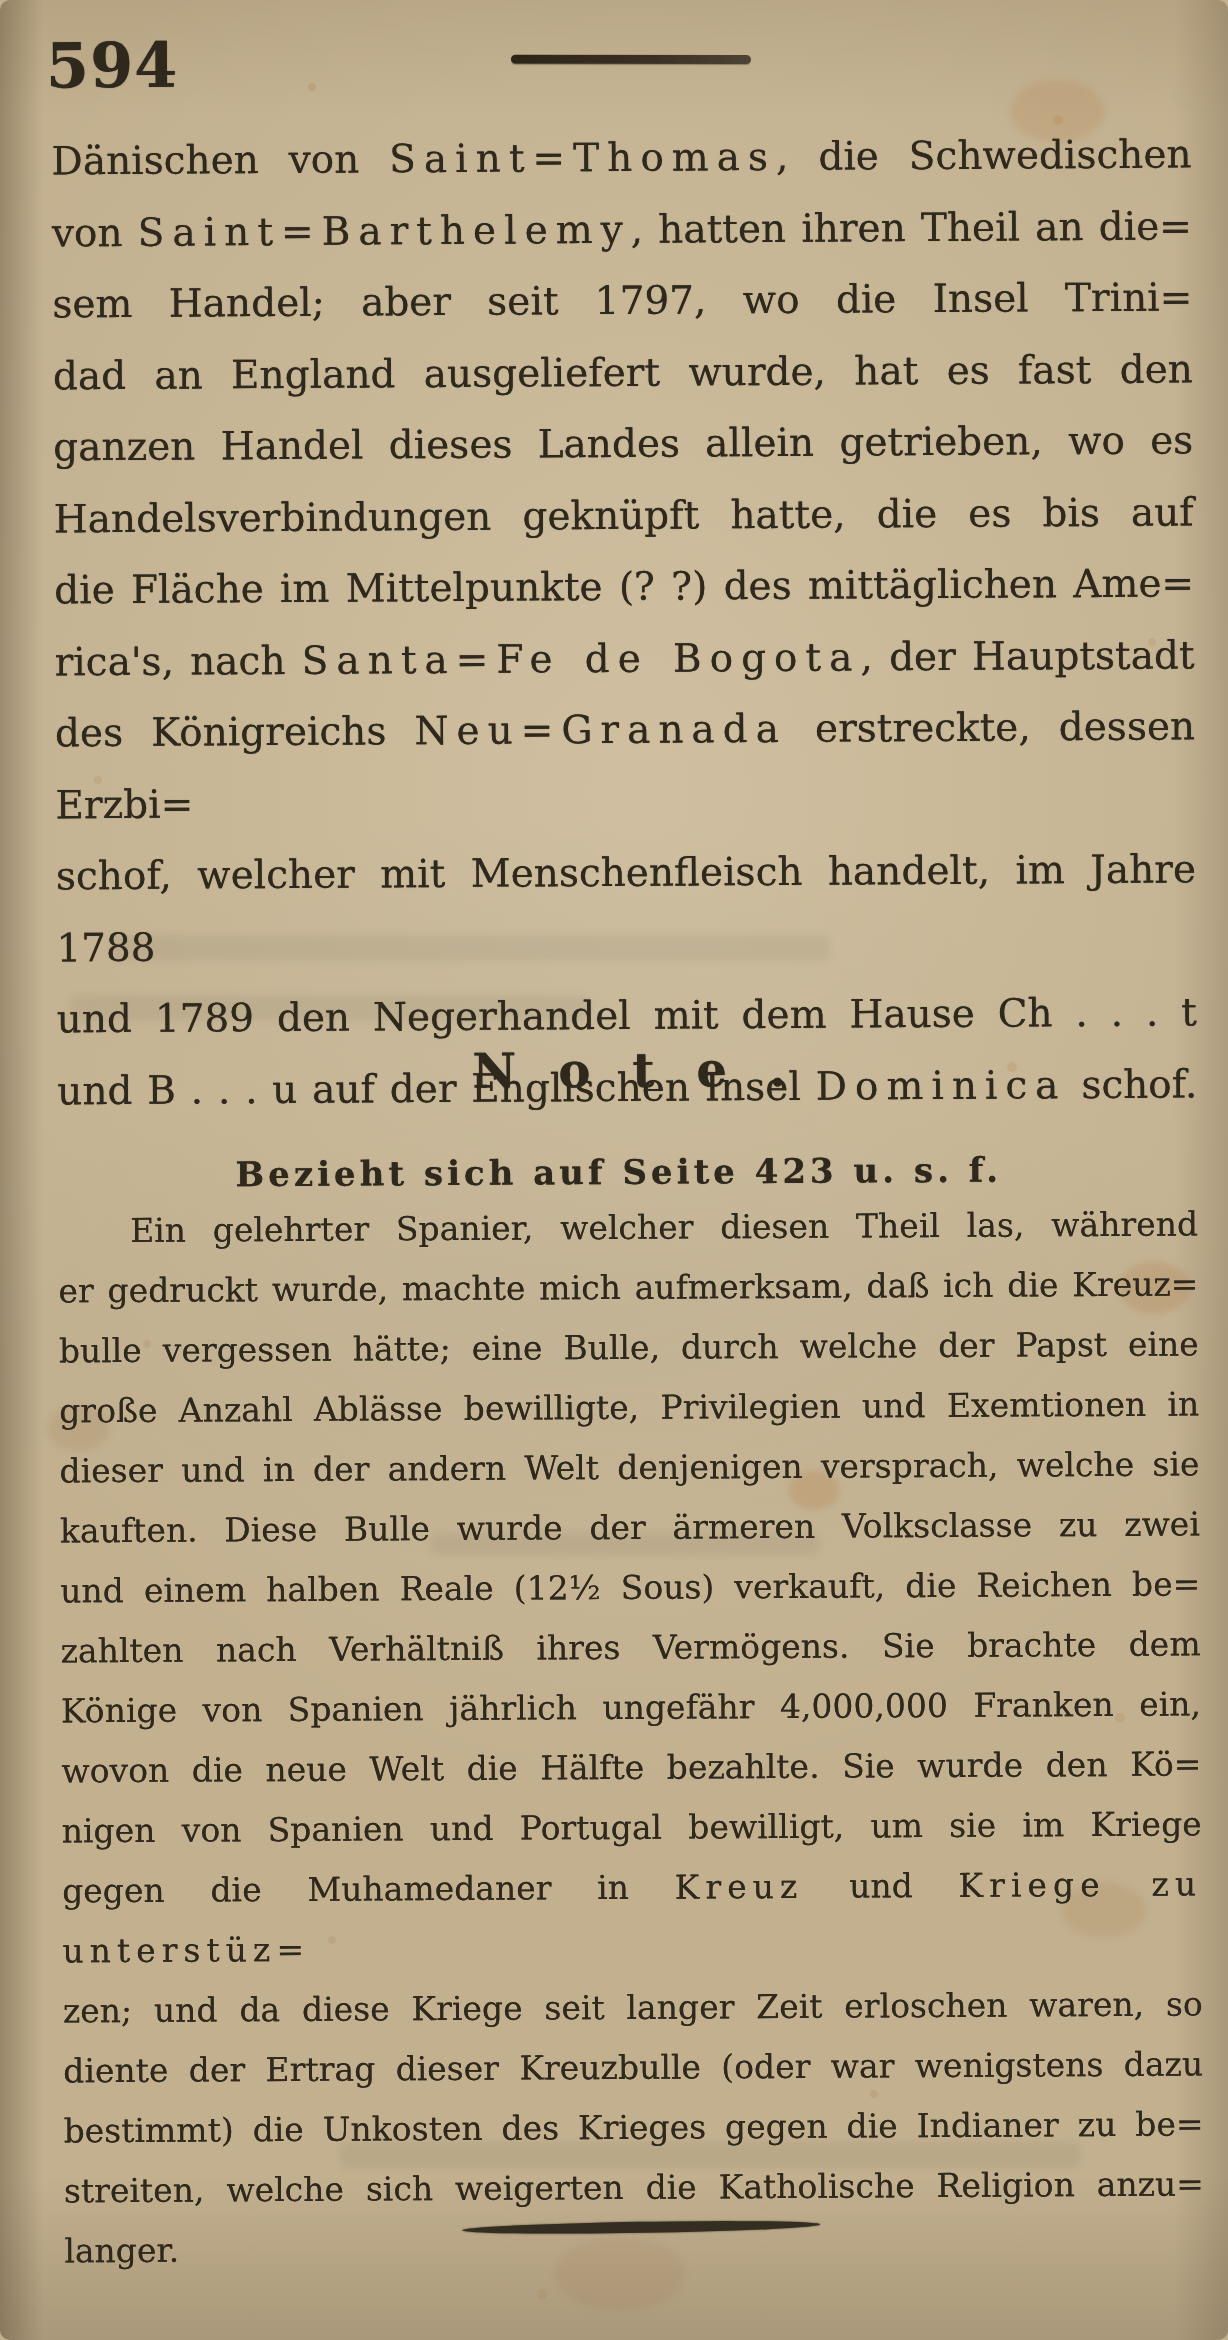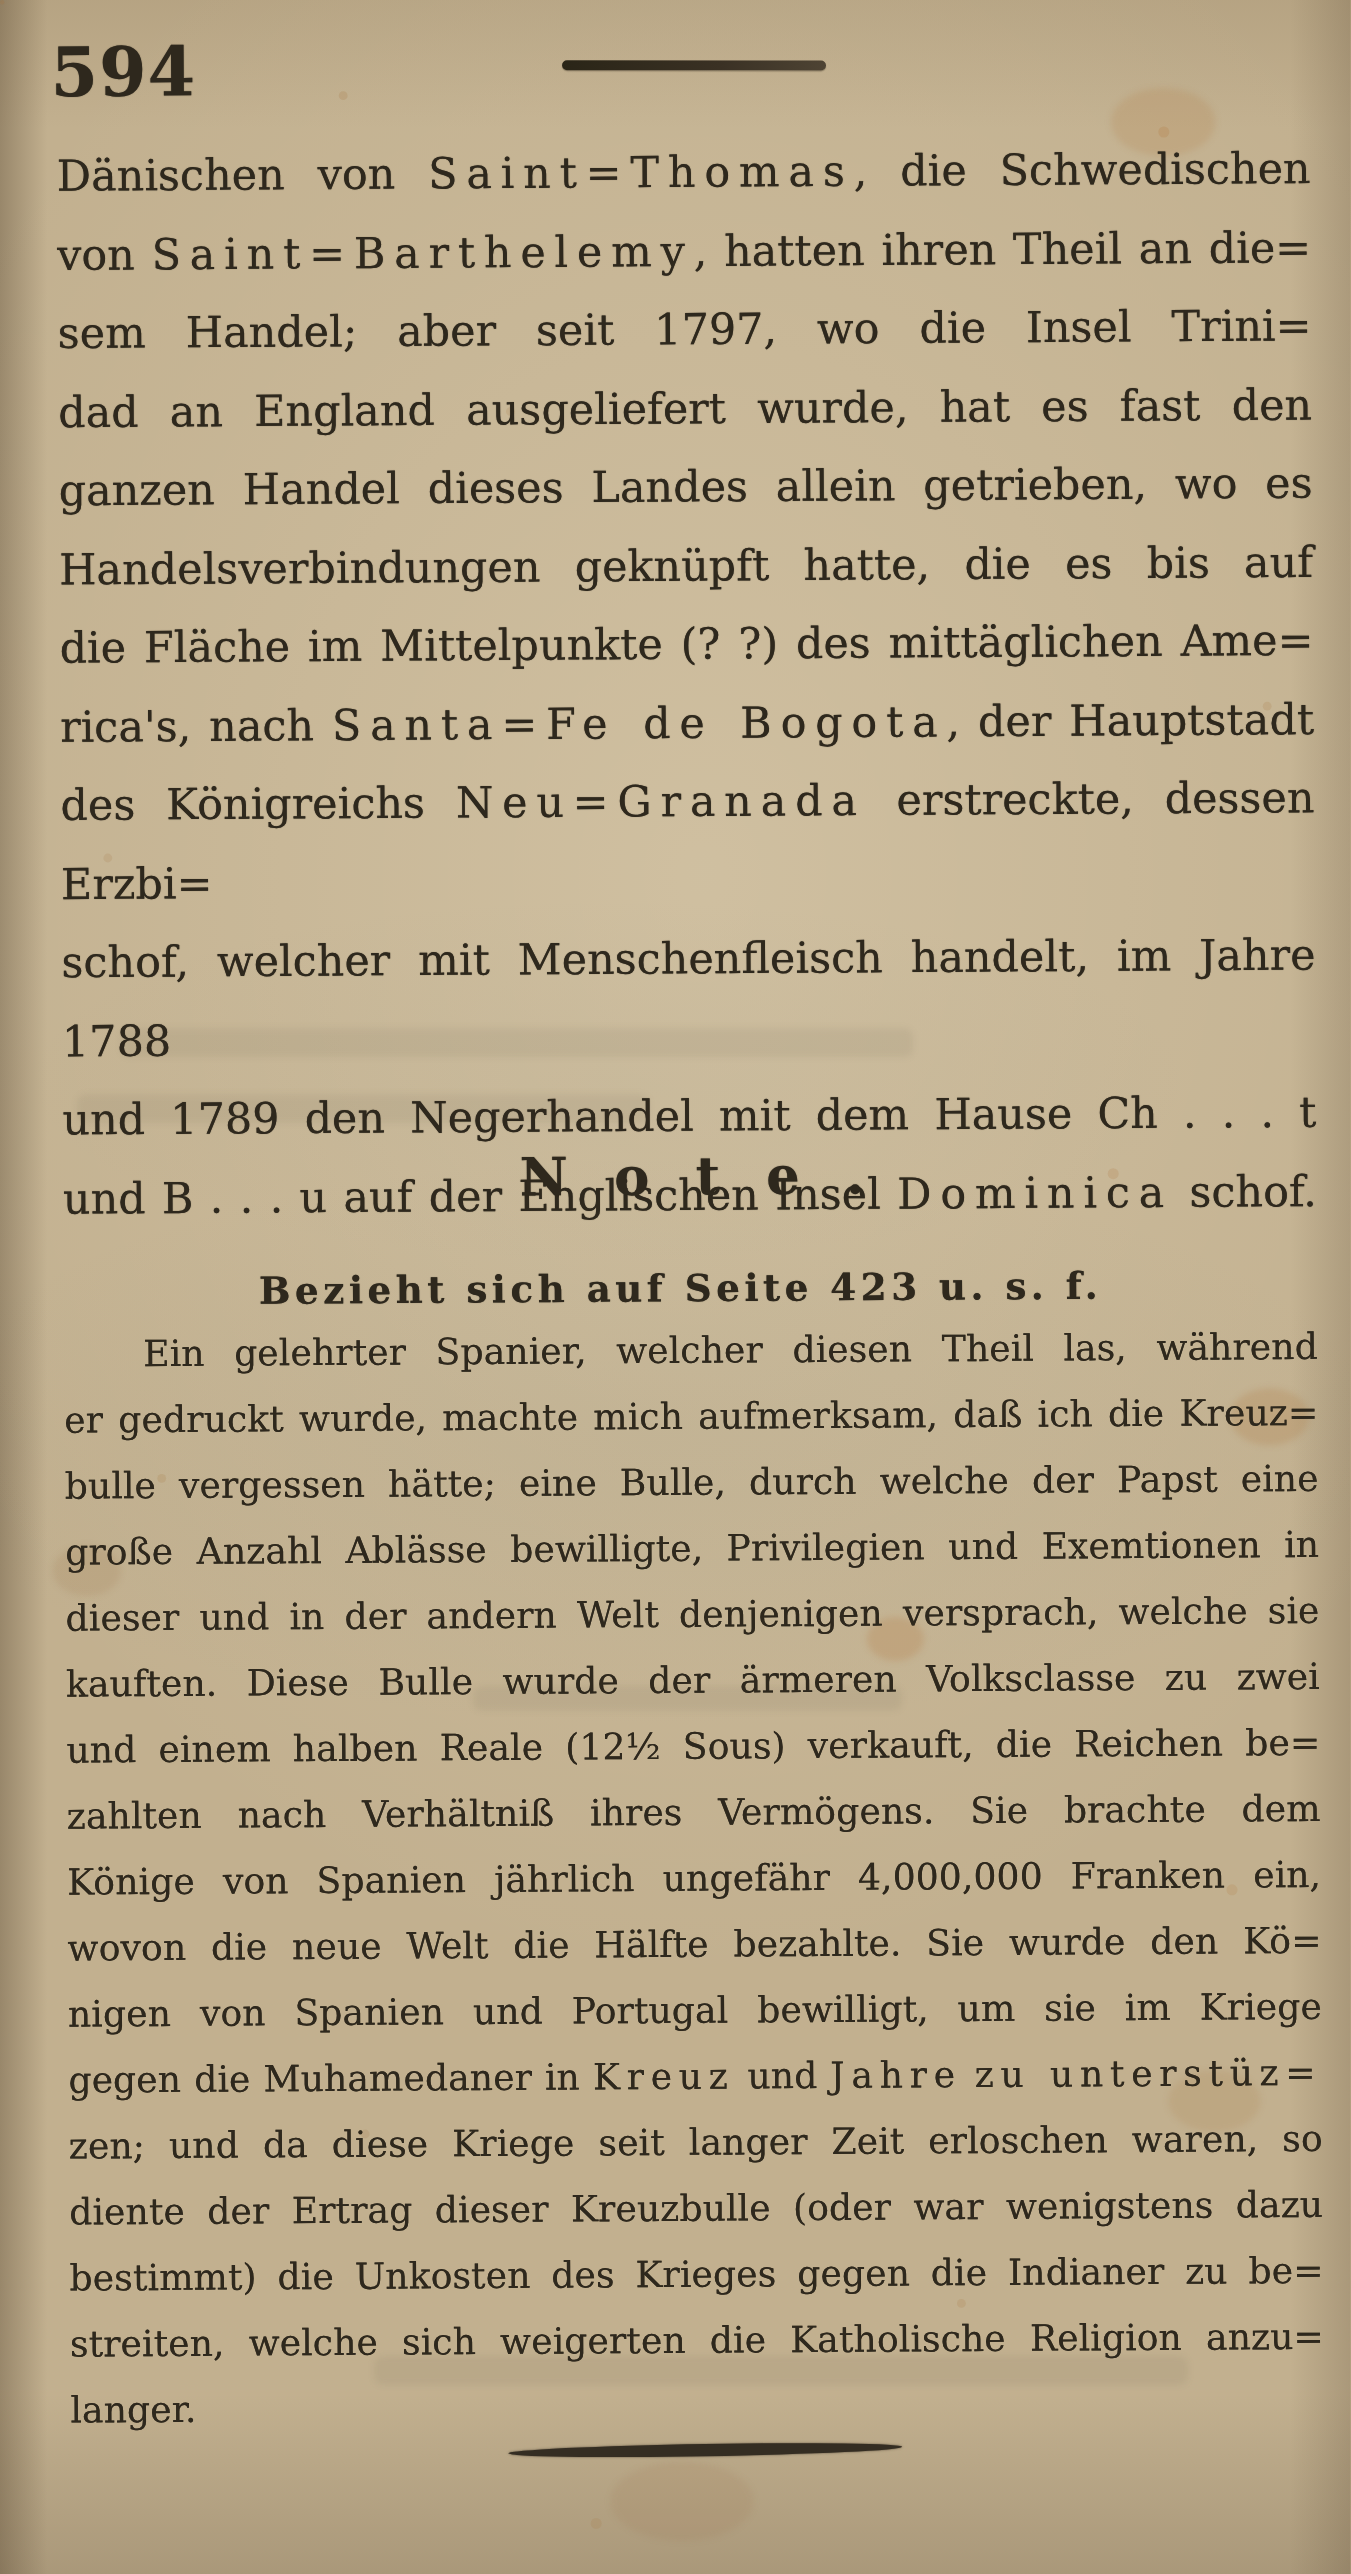--- a/index.html
+++ b/index.html
@@ -8,20 +8,21 @@
     font-family:"DejaVu Serif", serif;color:#2e281d;
     background-color:#c2b08f;
     background-image:
       radial-gradient(90% 60% at 52% 34%, rgba(255,246,222,0.22), rgba(0,0,0,0) 72%),
       radial-gradient(70% 14% at 48% 56%, rgba(128,128,108,0.10), rgba(0,0,0,0) 80%),
       radial-gradient(55% 9% at 45% 42%, rgba(128,128,110,0.07), rgba(0,0,0,0) 80%),
       linear-gradient(90deg, rgba(72,56,36,0.34), rgba(72,56,36,0) 3.5%),
       linear-gradient(270deg, rgba(72,56,36,0.20), rgba(72,56,36,0) 4.5%),
       linear-gradient(0deg, rgba(72,56,36,0.20), rgba(0,0,0,0) 7%),
       linear-gradient(180deg, rgba(120,98,66,0.16), rgba(0,0,0,0) 5%);
+    border-radius: 10px;
   }
   .content{position:absolute;inset:0;transform:rotate(-0.35deg);transform-origin:50% 45%;}
   .page-number{
     position:absolute;left:52px;top:26px;
     font-size:62px;font-weight:bold;letter-spacing:1px;
     text-shadow:0 0 1px rgba(46,40,29,0.7);
   }
   .top-rule{
     position:absolute;left:517px;top:55px;width:240px;height:9px;
     background:linear-gradient(90deg,#2a2517,#3a3124 60%,rgba(58,49,36,0.85));
@@ -119,21 +120,21 @@
         <div class="line"><span class="seg">er gedruckt wurde, machte mich aufmerksam, daß ich die Kreuz=</span></div>
         <div class="line"><span class="seg">bulle vergessen hätte; eine Bulle, durch welche der Papst eine</span></div>
         <div class="line"><span class="seg">große Anzahl Ablässe bewilligte, Privilegien und Exemtionen in</span></div>
         <div class="line"><span class="seg">dieser und in der andern Welt denjenigen versprach, welche sie</span></div>
         <div class="line"><span class="seg">kauften. Diese Bulle wurde der ärmeren Volksclasse zu zwei</span></div>
         <div class="line"><span class="seg">und einem halben Reale (12½ Sous) verkauft, die Reichen be=</span></div>
         <div class="line"><span class="seg">zahlten nach Verhältniß ihres Vermögens. Sie brachte dem</span></div>
         <div class="line"><span class="seg">Könige von Spanien jährlich ungefähr 4,000,000 Franken ein,</span></div>
         <div class="line"><span class="seg">wovon die neue Welt die Hälfte bezahlte. Sie wurde den Kö=</span></div>
         <div class="line"><span class="seg">nigen von Spanien und Portugal bewilligt, um sie im Kriege</span></div>
-        <div class="line"><span class="seg">gegen die Muhamedaner in </span><span class="sp">Kreuz</span><span class="seg"> und </span><span class="sp">Jahre</span><span class="seg"> </span><span class="sp">zu unterstüz=</span></div>
+        <div class="line"><span class="seg">gegen die Muhamedaner in </span><span class="sp">Kreuz</span><span class="seg"> und </span><span class="sp">Kriege</span><span class="seg"> </span><span class="sp">zu unterstüz=</span></div>
         <div class="line"><span class="seg">zen; und da diese Kriege seit langer Zeit erloschen waren, so</span></div>
         <div class="line"><span class="seg">diente der Ertrag dieser Kreuzbulle (oder war wenigstens dazu</span></div>
         <div class="line"><span class="seg">bestimmt) die Unkosten des Krieges gegen die Indianer zu be=</span></div>
         <div class="line"><span class="seg">streiten, welche sich weigerten die Katholische Religion anzu=</span></div>
         <div class="line last"><span class="seg">langer.</span></div>
       </div>
 
     <div class="bottom-rule"></div>
 
   </div>

